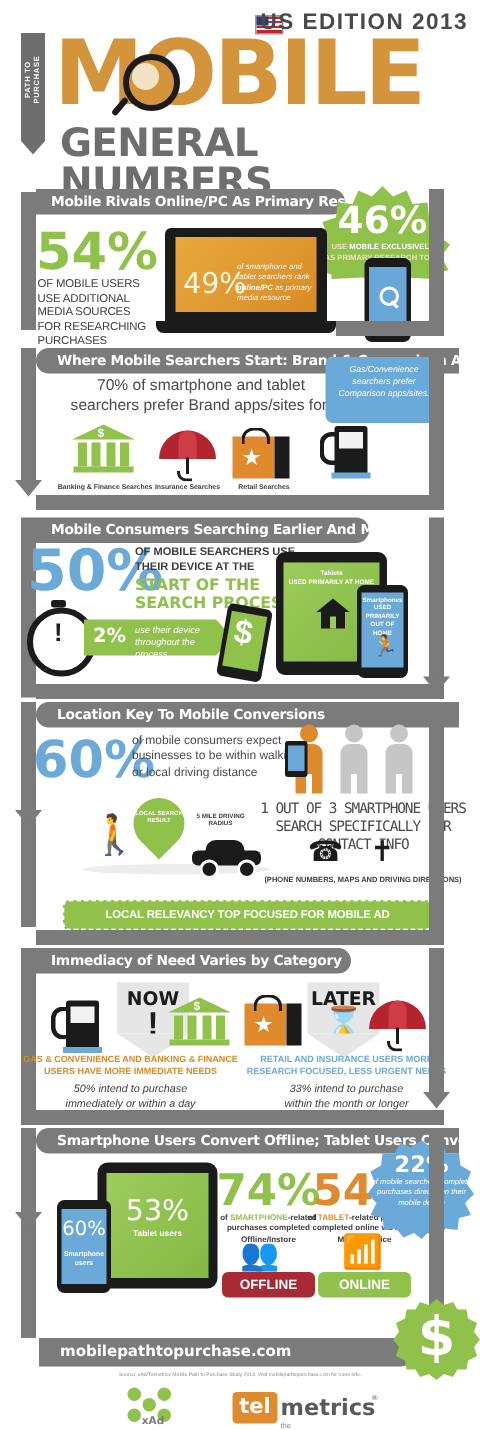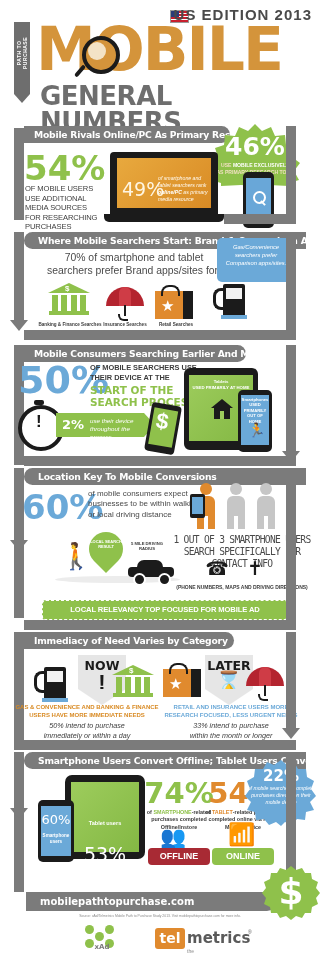--- a/index.html
+++ b/index.html
@@ -136,21 +136,21 @@
   .nowbox:after{content:"";position:absolute;left:0;top:34px;border-left:24px solid transparent;border-right:24px solid transparent;border-top:16px solid #e6e6e6;}
   .nowbox b{position:absolute;left:0;top:3px;width:48px;text-align:center;font-size:12.5px;font-weight:bold;color:#1b1b1b;font-family:"DejaVu Sans",sans-serif;}
   .nowbox i{position:absolute;left:0;top:17px;width:48px;text-align:center;font-size:22px;font-style:normal;font-weight:bold;color:#1b1b1b;line-height:22px;}
   .cap-or{position:absolute;font-size:6px;font-weight:bold;color:#d98b25;text-align:center;line-height:8.4px;}
   .cap-bl{position:absolute;font-size:6px;font-weight:bold;color:#6ba9d8;text-align:center;line-height:8.4px;}
   .cap-it{position:absolute;font-size:7.2px;font-style:italic;color:#3d3d3d;text-align:center;line-height:9.6px;}
 
   
   .tabletB{position:absolute;left:65px;top:775px;width:80px;height:84px;background:#1b1b1b;border-radius:7px;}
   .tabletB .sc{position:absolute;left:6px;top:7px;width:68px;height:70px;background:linear-gradient(135deg,#9dcc5c,#84b844);}
-  .b53{position:absolute;left:0;top:14px;width:68px;text-align:center;font-size:19px;color:#fff;font-family:"DejaVu Sans",sans-serif;margin-top:47px;}
+  .b53{position:absolute;left:0;top:14px;width:68px;text-align:center;font-size:19px;color:#fff;font-family:"DejaVu Sans",sans-serif;}
   .b53s{position:absolute;left:0;top:38px;width:68px;text-align:center;font-size:5.6px;font-weight:bold;color:#fff;}
   .phoneB{position:absolute;left:38px;top:800px;width:36px;height:62px;background:#1b1b1b;border-radius:5px;}
   .phoneB .sc{position:absolute;left:3px;top:6px;width:30px;height:50px;background:#6ba9d8;}
   .b60{position:absolute;left:0;top:6px;width:30px;text-align:center;font-size:13px;color:#fff;font-family:"DejaVu Sans",sans-serif;}
   .b60s{position:absolute;left:0;top:27px;width:30px;text-align:center;font-size:4.6px;font-weight:bold;color:#fff;line-height:6px;}
   .capB{position:absolute;left:30px;top:868px;width:125px;text-align:center;font-size:7.4px;font-weight:bold;color:#3d3d3d;line-height:9.6px;}
   .big74{position:absolute;left:143px;top:776px;width:72px;text-align:center;font-size:29px;font-weight:bold;color:#8fc14b;font-family:"DejaVu Sans",sans-serif;}
   .big54{position:absolute;left:207px;top:776px;width:72px;text-align:center;font-size:29px;font-weight:bold;color:#e08a2e;font-family:"DejaVu Sans",sans-serif;}
   .sub74{position:absolute;left:140px;top:809px;width:78px;text-align:center;font-size:5.4px;font-weight:bold;color:#3d3d3d;line-height:7.4px;}
   .sub74 b{color:#8fc14b;}

